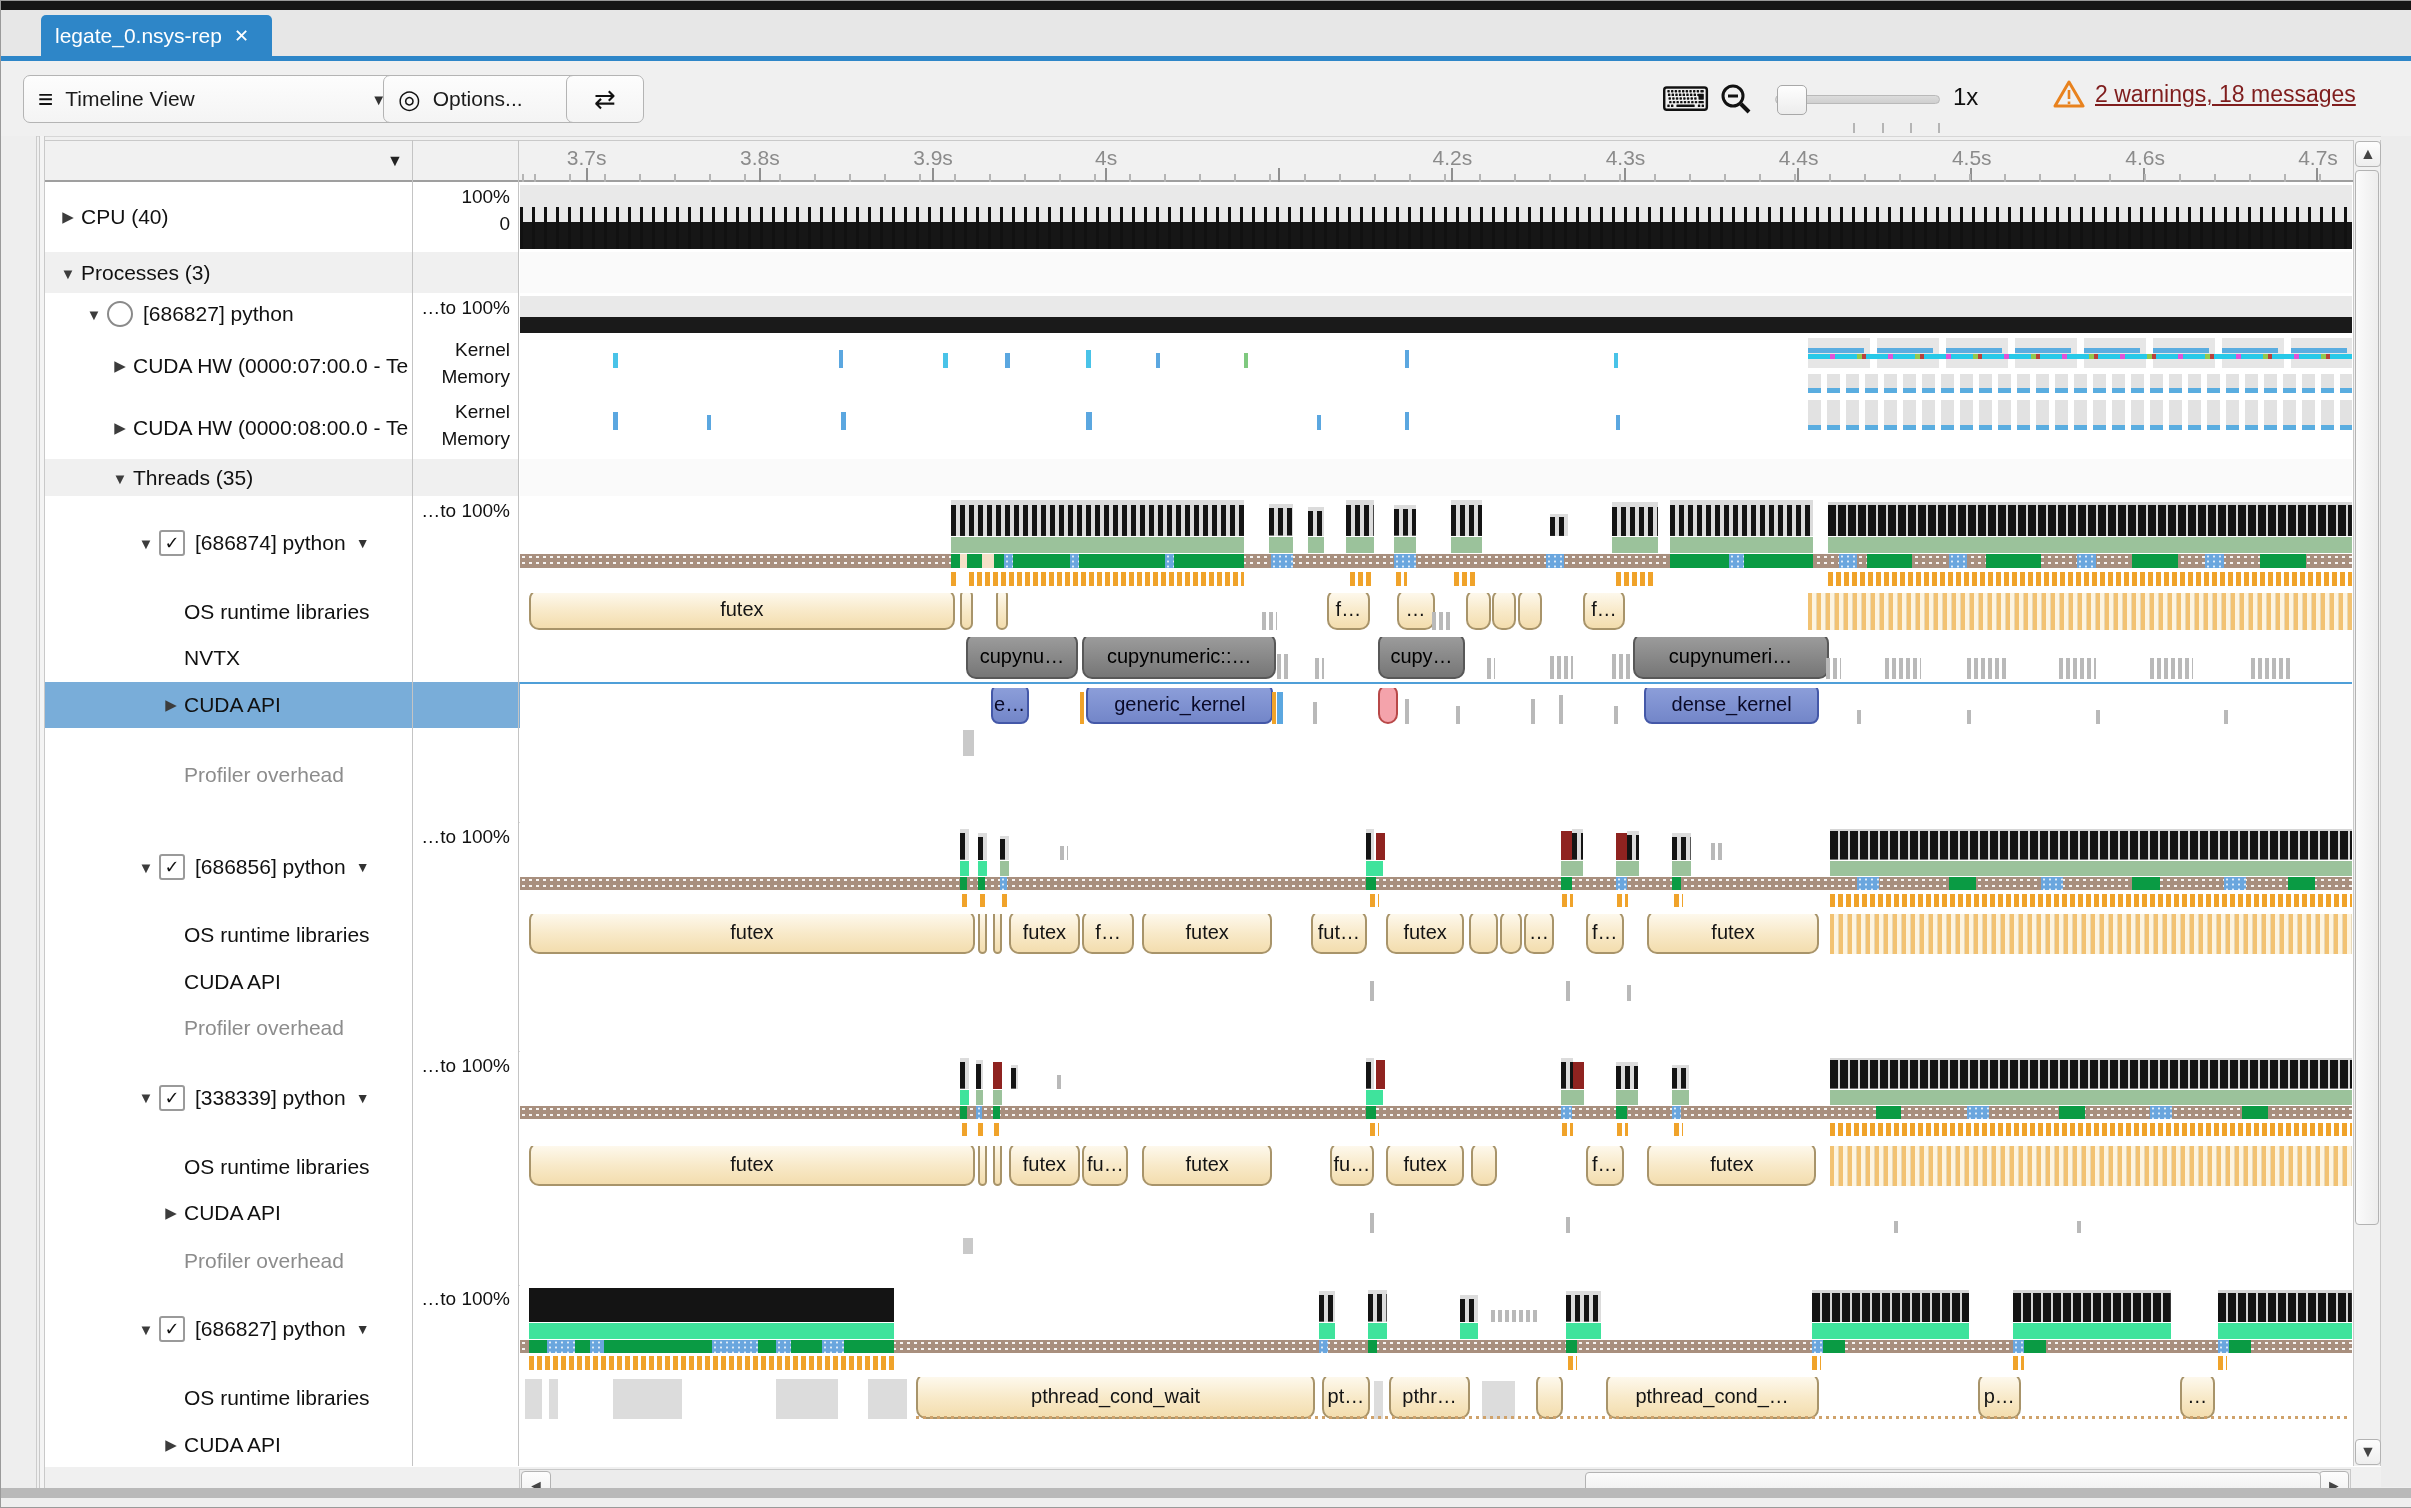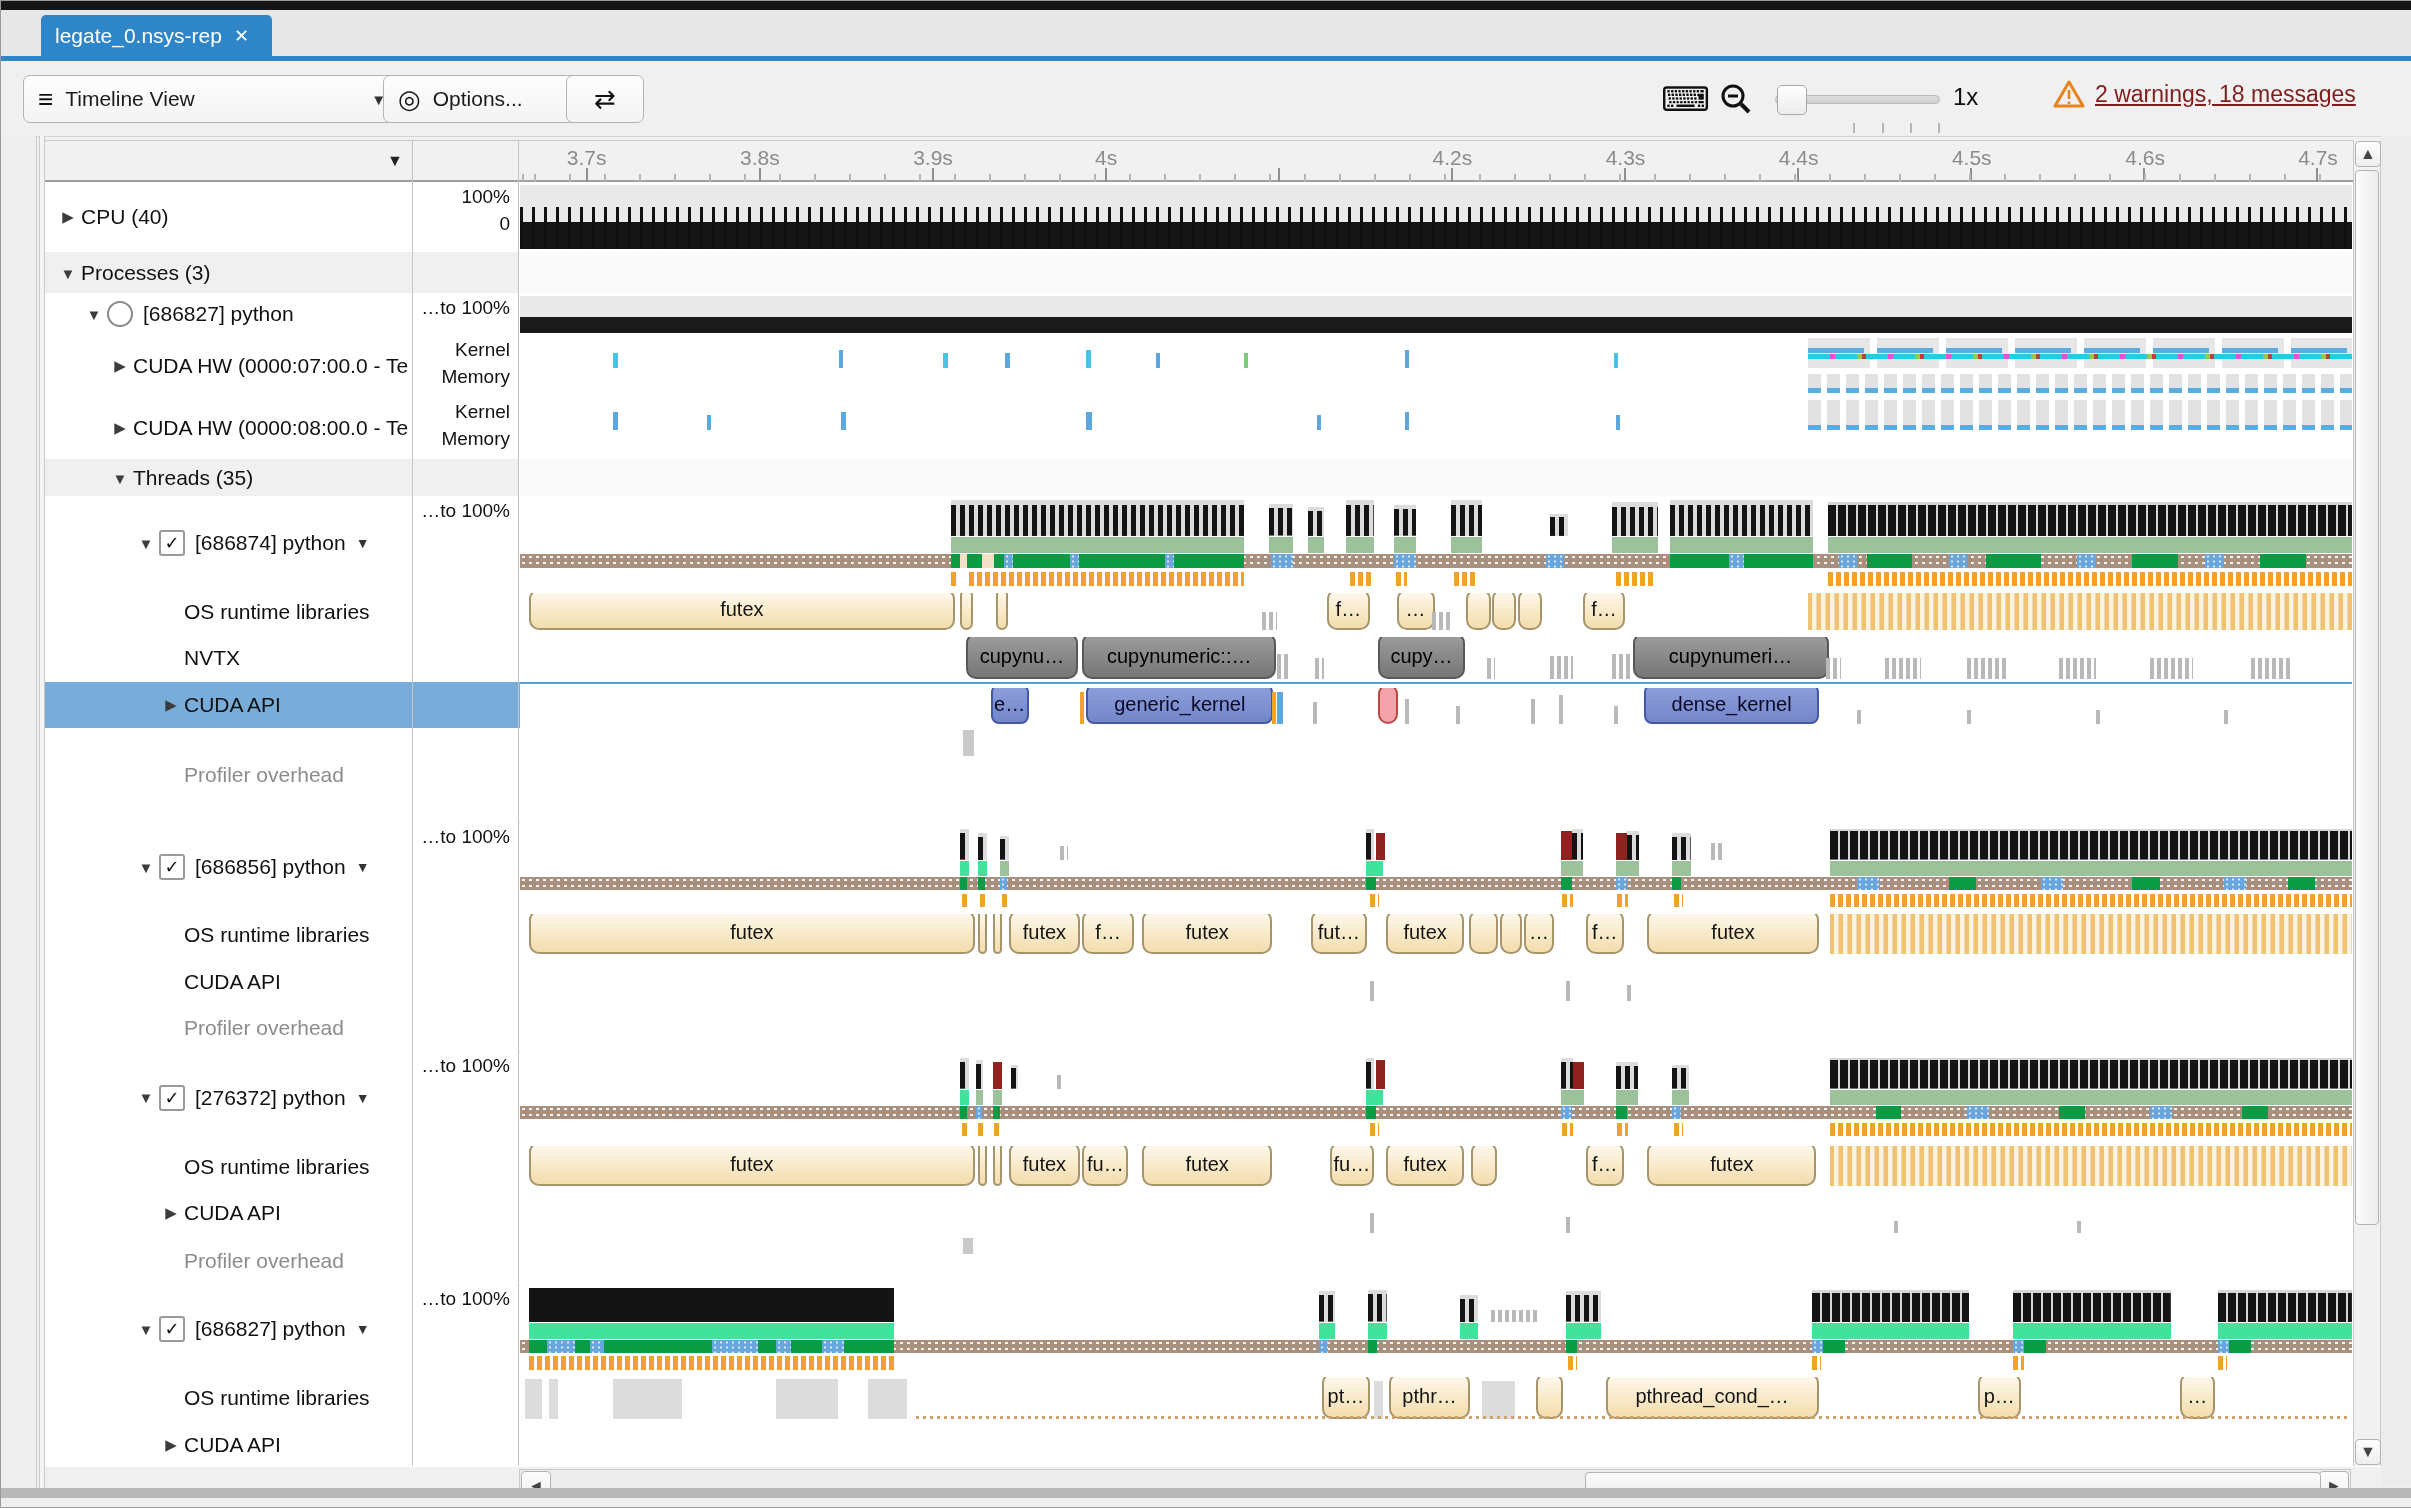--- a/index.html
+++ b/index.html
@@ -574,21 +574,21 @@
         </div>
         <div class="scalecell" style="height: 46px;"></div>
         <div class="tlcell" style="height: 46px;">
           <div class="lane" style="top: 2px; height: 42px;"></div>
         </div>
       </div>
       <div class="rowwrap" style="position: absolute; left: 0px; top: 869px; width: 100%; height: 93px;">
         <div class="treecell" style="height: 93px; padding-left: 88px;">
           <div class="exp">▼</div>
           <div class="chk">✓</div>
-          <div class="lbl">[276372] python</div>
+          <div class="lbl">[338339] python</div>
           <div class="tcaret">▼</div>
         </div>
         <div class="scalecell" style="height: 93px;">
           <div class="scale-line" style="top: 4px;">…to 100%</div>
         </div>
         <div class="tlcell" style="height: 93px;">
           <div class="lane" style="top: 4px; height: 34px;">
             <div class="sp histgrp" style="left: 24%; width: 0.5%; height: 90%;"></div>
             <div class="sp histgrp" style="left: 24.9%; width: 0.4%; height: 85%;"></div>
             <div class="sp histred" style="left: 25.8%; width: 0.5%; height: 80%;"></div>
@@ -769,20 +769,23 @@
         </div>
         <div class="scalecell" style="height: 48px;"></div>
         <div class="tlcell" style="height: 48px;">
           <div class="lane" style="top: 3px; height: 42px;">
             <div class="sp grayblock" style="left: 0.3%; width: 0.9%; height: 95%;"></div>
             <div class="sp grayblock" style="left: 1.6%; width: 0.5%; height: 95%;"></div>
             <div class="sp grayblock" style="left: 5.06%; width: 3.81%; height: 95%;"></div>
             <div class="sp grayblock" style="left: 13.99%; width: 3.38%; height: 95%;"></div>
             <div class="sp grayblock" style="left: 16.8%; width: 0.4%; height: 95%;"></div>
             <div class="sp grayblock" style="left: 19%; width: 2.1%; height: 95%;"></div>
+            <div class="sp futex bar" style="left: 21.62%; width: 21.56%;">
+              <span>pthread_cond_wait</span>
+            </div>
             <div class="sp futex bar" style="left: 43.78%; width: 2.39%;">
               <span>pt…</span>
             </div>
             <div class="sp grayblock" style="left: 46.6%; width: 0.5%; height: 90%;"></div>
             <div class="sp futex bar" style="left: 47.42%; width: 4.24%;">
               <span>pthr…</span>
             </div>
             <div class="sp grayblock" style="left: 52.5%; width: 1.8%; height: 90%;"></div>
             <div class="sp futex bar" style="left: 55.46%; width: 1.25%;"></div>
             <div class="sp futex bar" style="left: 59.26%; width: 11.41%;">

